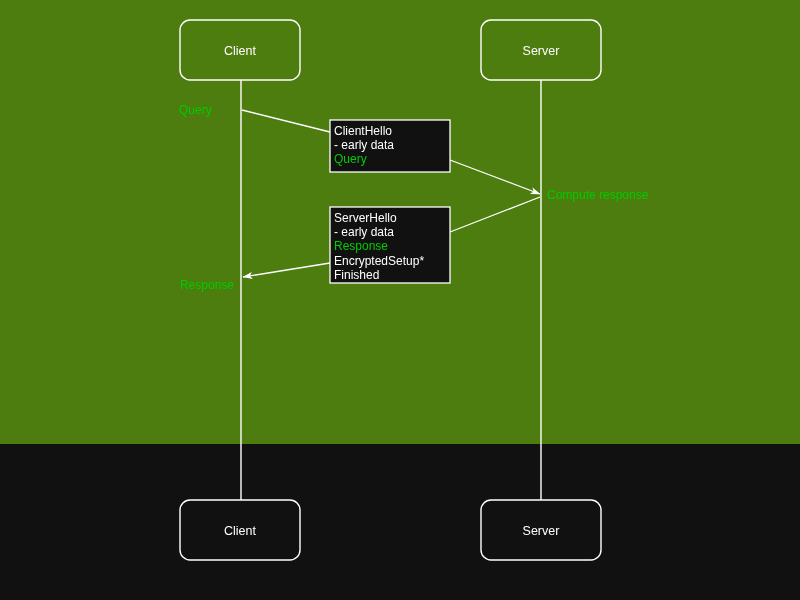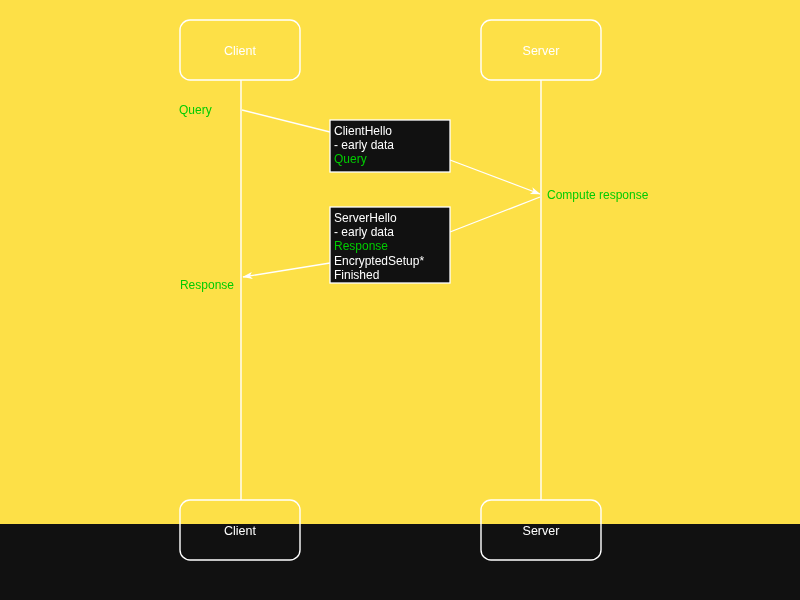--- a/index.html
+++ b/index.html
@@ -9,22 +9,22 @@
   }
   body {
     width: 800px;
     height: 600px;
     overflow: hidden;
     font-family: "Liberation Sans", sans-serif;
   }
   #diagram-root {
     position: relative;
     width: 800px;
-    height: 524px;
-    background: #fde047;
+    height: 444px;
+    background: #4d7c0f;
   }
   #seq-svg {
     position: absolute;
     top: 0;
     left: 0;
     width: 800px;
     height: 600px;
     display: block;
   }
   .lifeline-box-rect {

